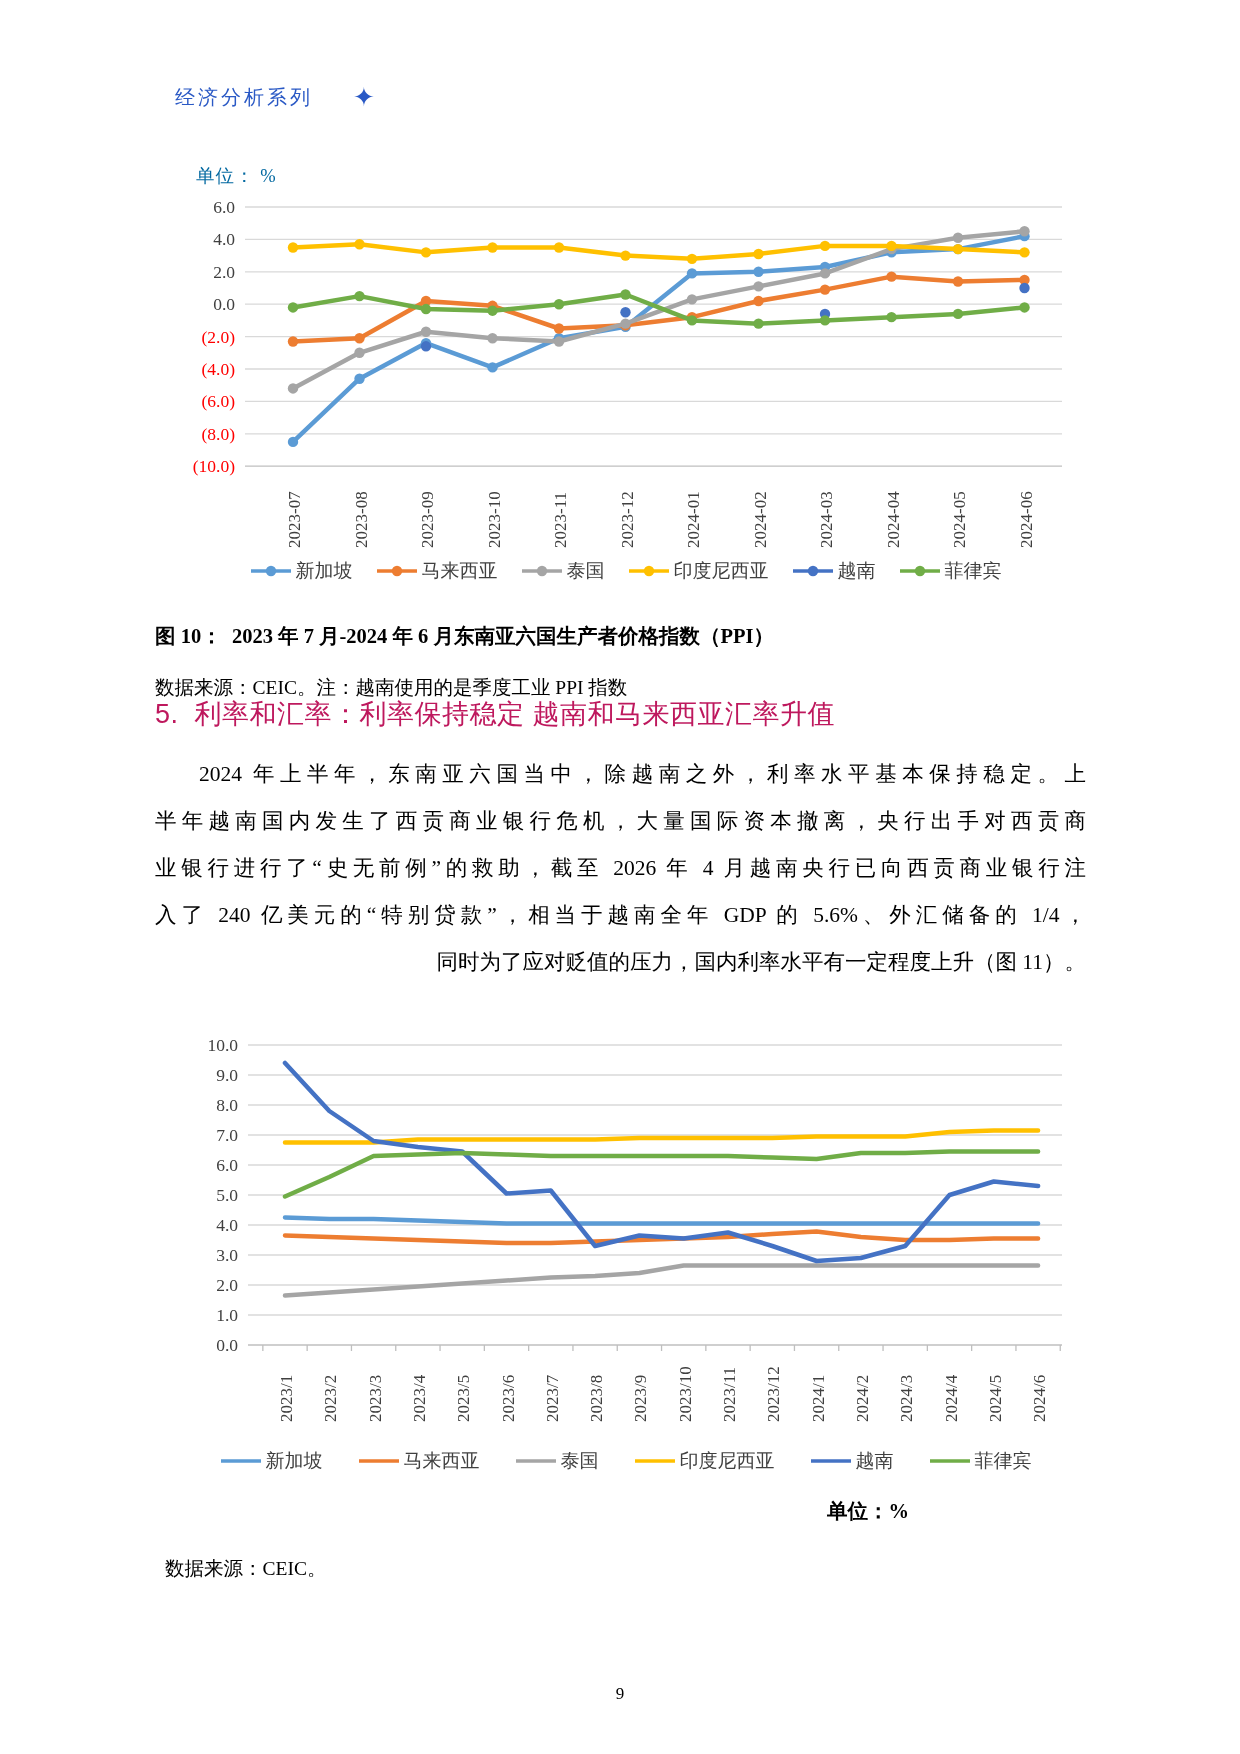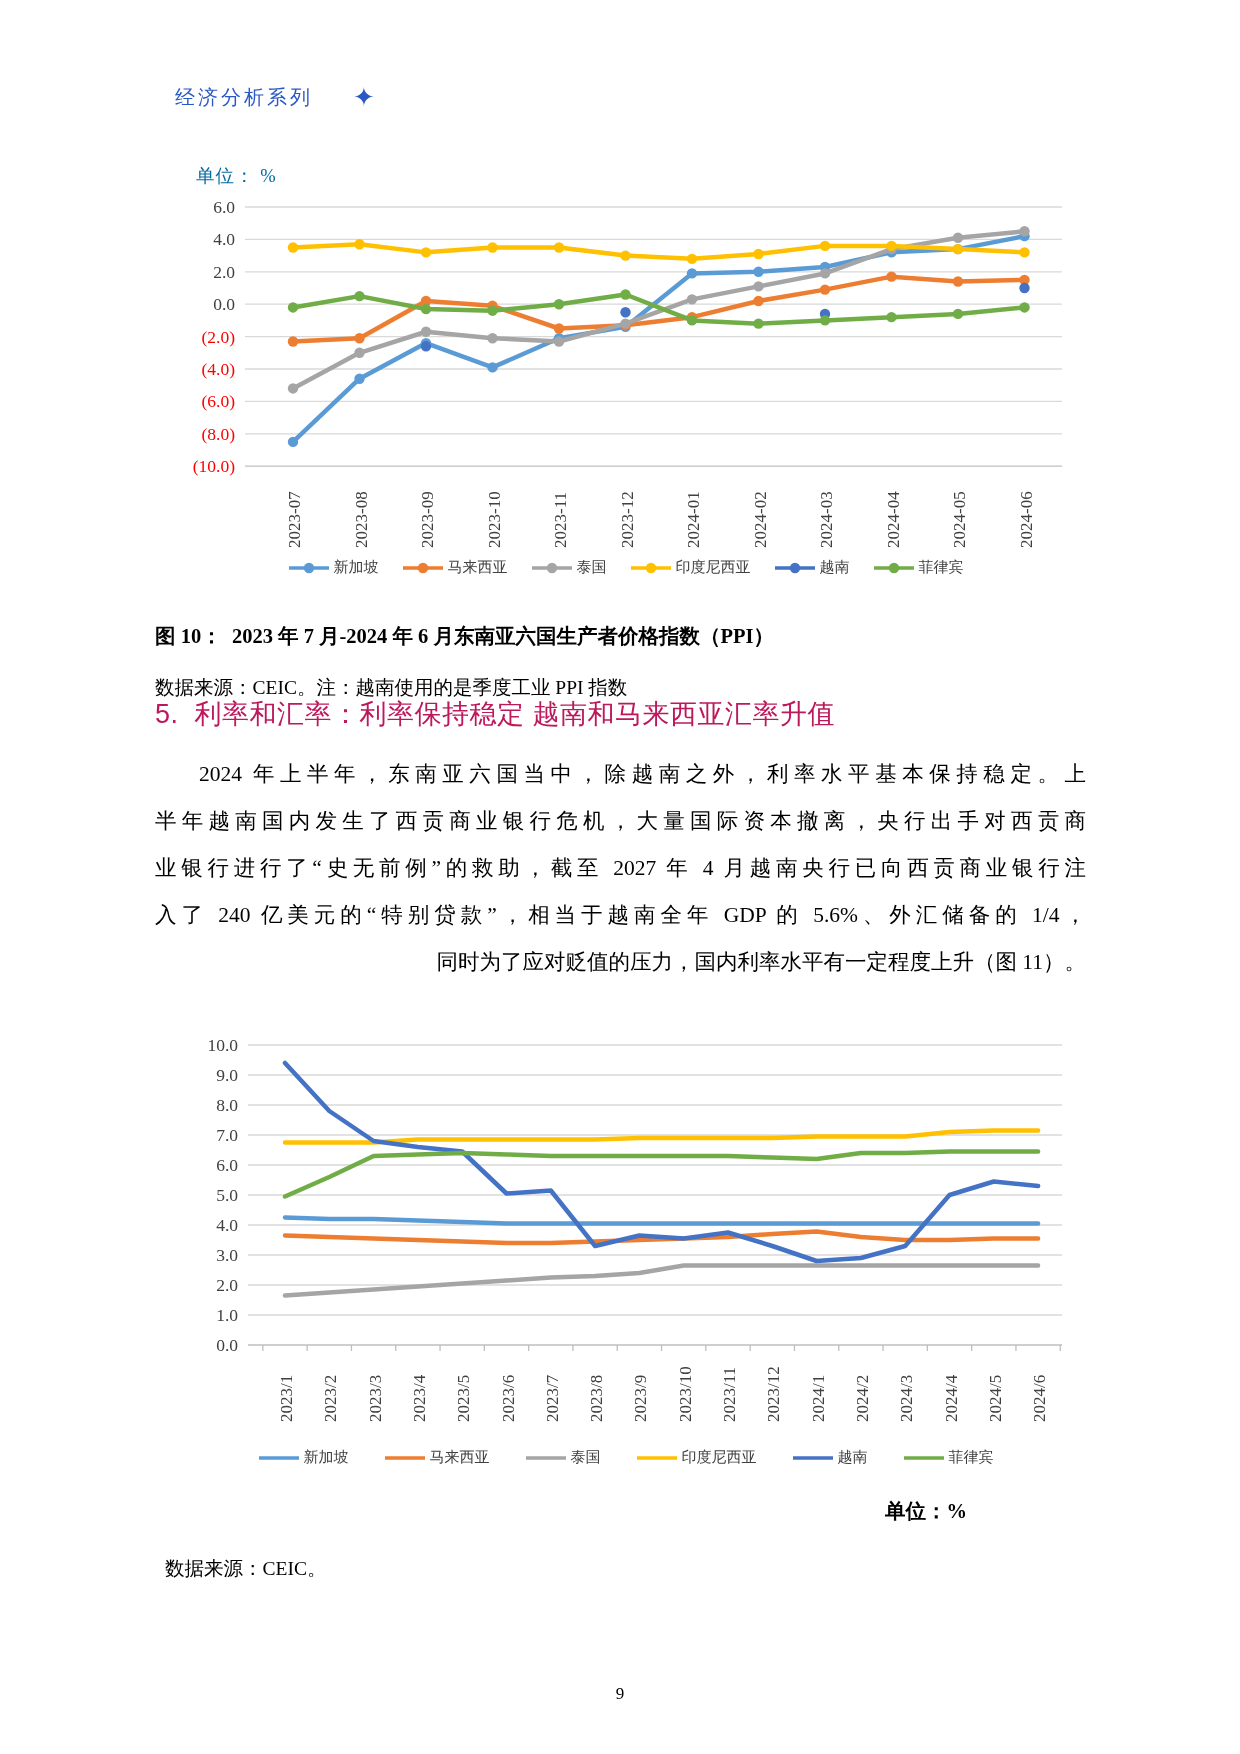--- a/index.html
+++ b/index.html
@@ -6,36 +6,36 @@
   body{
     width:1240px;height:1754px;position:relative;background:#ffffff;
     font-family:"Liberation Serif", serif;color:#000;overflow:hidden;
   }
   .abs{position:absolute;}
   #header{left:175px;top:84px;display:flex;align-items:center;gap:36px;}
   #header .brand{font-size:20px;letter-spacing:3px;color:#2a59c5;}
   #header .star{font-size:26px;color:#2a59c5;margin-left:4px;line-height:1;}
   #unit1{left:196px;top:163px;font-size:18.5px;color:#0369a1;letter-spacing:1px;}
   svg text{font-family:"Liberation Serif", serif;}
-  .legend{display:flex;justify-content:center;align-items:flex-end;font-size:15px;color:#404040;}
+  .legend{display:flex;justify-content:center;align-items:flex-end;font-size:19px;color:#404040;}
   #legend1{left:170px;top:558px;width:910px;gap:22px;}
   #legend2{left:170px;top:1448px;width:910px;gap:34px;}
   .legend-item{display:flex;align-items:center;gap:3px;}
   .caption{font-size:20.5px;font-weight:bold;white-space:pre-wrap;}
   #cap10{left:155px;top:622px;width:931px;}
   .source{font-size:19.5px;white-space:pre-wrap;margin-top:17px;}
   #src10{left:155px;top:657px;width:931px;}
   #heading{left:155px;top:696px;width:960px;font-family:"Liberation Sans", sans-serif;
     font-size:27px;font-weight:500;color:#be185d;letter-spacing:0.5px;white-space:pre-wrap;}
   #para{left:155px;top:751px;width:931px;font-size:21.5px;line-height:47px;}
   .pline{text-align:justify;text-align-last:justify;word-break:break-all;}
   .pline-first{text-indent:44px;}
   .pline-last{text-align:right;text-align-last:auto;}
   #cap11{left:155px;top:1497px;width:931px;}
-  #cap11 .unit2{position:absolute;left:730px;top:0;}
+  #cap11 .unit2{position:absolute;left:672px;top:0;}
   #src11{left:165px;top:1538px;text-align:right;}
   #pagenum{left:0;top:1684px;width:1240px;text-align:center;font-size:17px;}
 </style>
 </head>
 <body>
 
 <div class="abs" id="header">
   <span class="brand">经济分析系列</span>
   <span class="star">✦</span>
 </div>
@@ -190,21 +190,21 @@
   </div>
 
 <div class="abs caption" id="cap10">图 10：  2023 年 7 月-2024 年 6 月东南亚六国生产者价格指数（PPI）</div>
 <div class="abs source" id="src10">数据来源：CEIC。注：越南使用的是季度工业 PPI 指数</div>
 
 <div class="abs" id="heading">5.  利率和汇率：利率保持稳定 越南和马来西亚汇率升值</div>
 
 <div class="abs" id="para">
   <div class="pline pline-first">2024 年上半年，东南亚六国当中，除越南之外，利率水平基本保持稳定。上</div>
   <div class="pline">半年越南国内发生了西贡商业银行危机，大量国际资本撤离，央行出手对西贡商</div>
-  <div class="pline">业银行进行了“史无前例”的救助，截至 2027 年 4 月越南央行已向西贡商业银行注</div>
+  <div class="pline">业银行进行了“史无前例”的救助，截至 2026 年 4 月越南央行已向西贡商业银行注</div>
   <div class="pline">入了 240 亿美元的“特别贷款”，相当于越南全年 GDP 的 5.6%、外汇储备的 1/4，</div>
   <div class="pline pline-last">同时为了应对贬值的压力，国内利率水平有一定程度上升（图 11）。</div>
 </div>
 
 <svg class="abs" id="chart2-svg" style="left:170px;top:1030px;" width="910" height="415" viewBox="0 0 910 415">
     <line x1="78" y1="15" x2="892" y2="15" stroke="#D9D9D9" stroke-width="1.3"></line>
     <text x="68" y="21" text-anchor="end" font-size="17.5" fill="#404040">10.0</text>
     <line x1="78" y1="45" x2="892" y2="45" stroke="#D9D9D9" stroke-width="1.3"></line>
     <text x="68" y="51" text-anchor="end" font-size="17.5" fill="#404040">9.0</text>
     <line x1="78" y1="75" x2="892" y2="75" stroke="#D9D9D9" stroke-width="1.3"></line>

